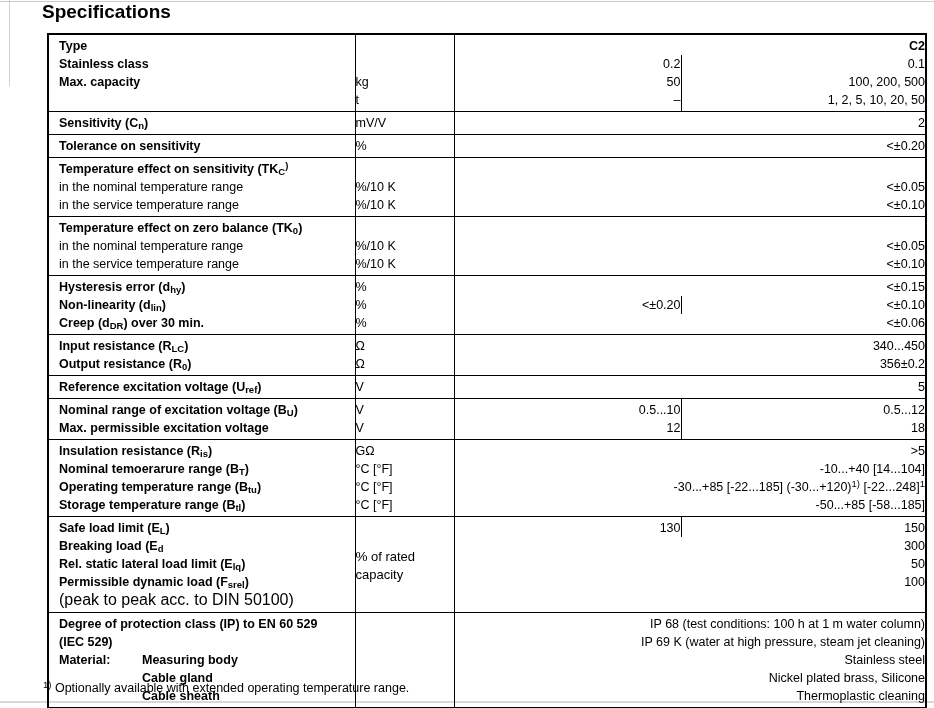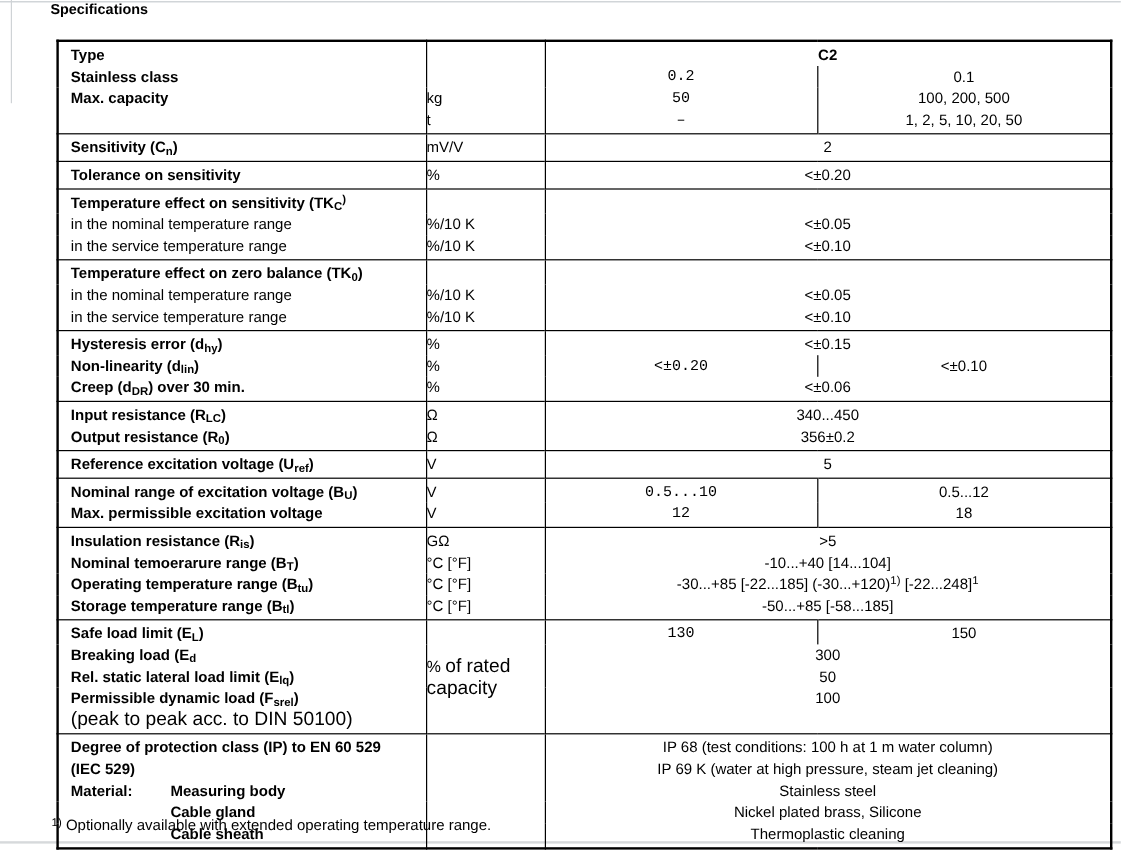--- a/index.html
+++ b/index.html
@@ -10,21 +10,21 @@
     position: relative;
     font-family: "Liberation Sans", sans-serif;
     color: #000;
   }
   .topline   { position: absolute; left: 0; top: 1px;  width: 934px; height: 1px; background: #c6cbcf; }
   .bottomline{ position: absolute; left: 0; top: 701px; width: 934px; height: 2px; background: #d6d9db; }
   .edgeline  { position: absolute; left: 9px; top: 0; width: 1px; height: 86px; background: #cfd3d6; }
 
   .page-title {
     position: absolute; left: 42px; top: 1px;
-    font-size: 12px; font-weight: bold; letter-spacing: 0;
+    font-size: 19px; font-weight: bold; letter-spacing: 0;
     margin: 0;
   }
 
   table.spec {
     position: absolute; left: 47px; top: 33px;
     width: 878px;
     border-collapse: collapse;
     table-layout: fixed;
     border: 2px solid #000;
   }
@@ -43,30 +43,30 @@
     border-right: 1px solid #000;
     font-weight: bold;
     padding-left: 10px;
   }
   .label-cell.indent { font-weight: normal; }
   .unit-cell {
     border-right: 1px solid #000;
     text-align: left;
   }
   .unit-mid { vertical-align: middle; }
-  .val { text-align: center; }
-  .val-left.div { border-right: 1.5px solid #000; font-family: Liberation Mono, monospace; }
+  .val { text-align: right; }
+  .val-left.div { border-right: 1.5px solid #000; }
 
   sub { font-size: 9.5px; vertical-align: -2px; line-height: 0; }
   sup { font-size: 9.5px; vertical-align: 4px;  line-height: 0; }
 
   .plain { font-weight: normal; font-size: 16px; }
   .mat { display: inline-block; width: 83px; }
   .pct { font-size: 13.5px; }
-  .sm  { font-size: 16px; }
+  .sm  { font-size: 13px; }
 
   .footnote {
     position: absolute; left: 43px; top: 681px;
     font-size: 12.5px;
   }
 </style>
 </head>
 <body>
 
 <div class="topline"></div>

